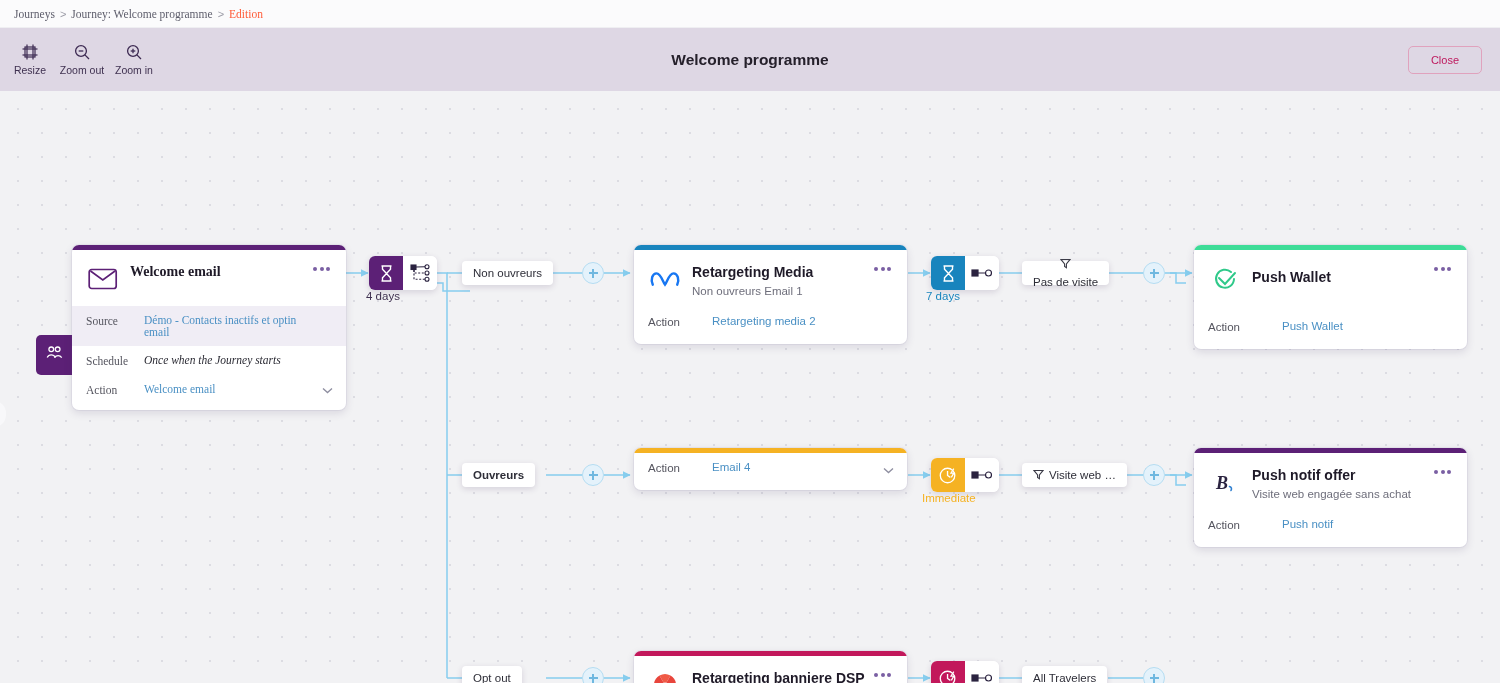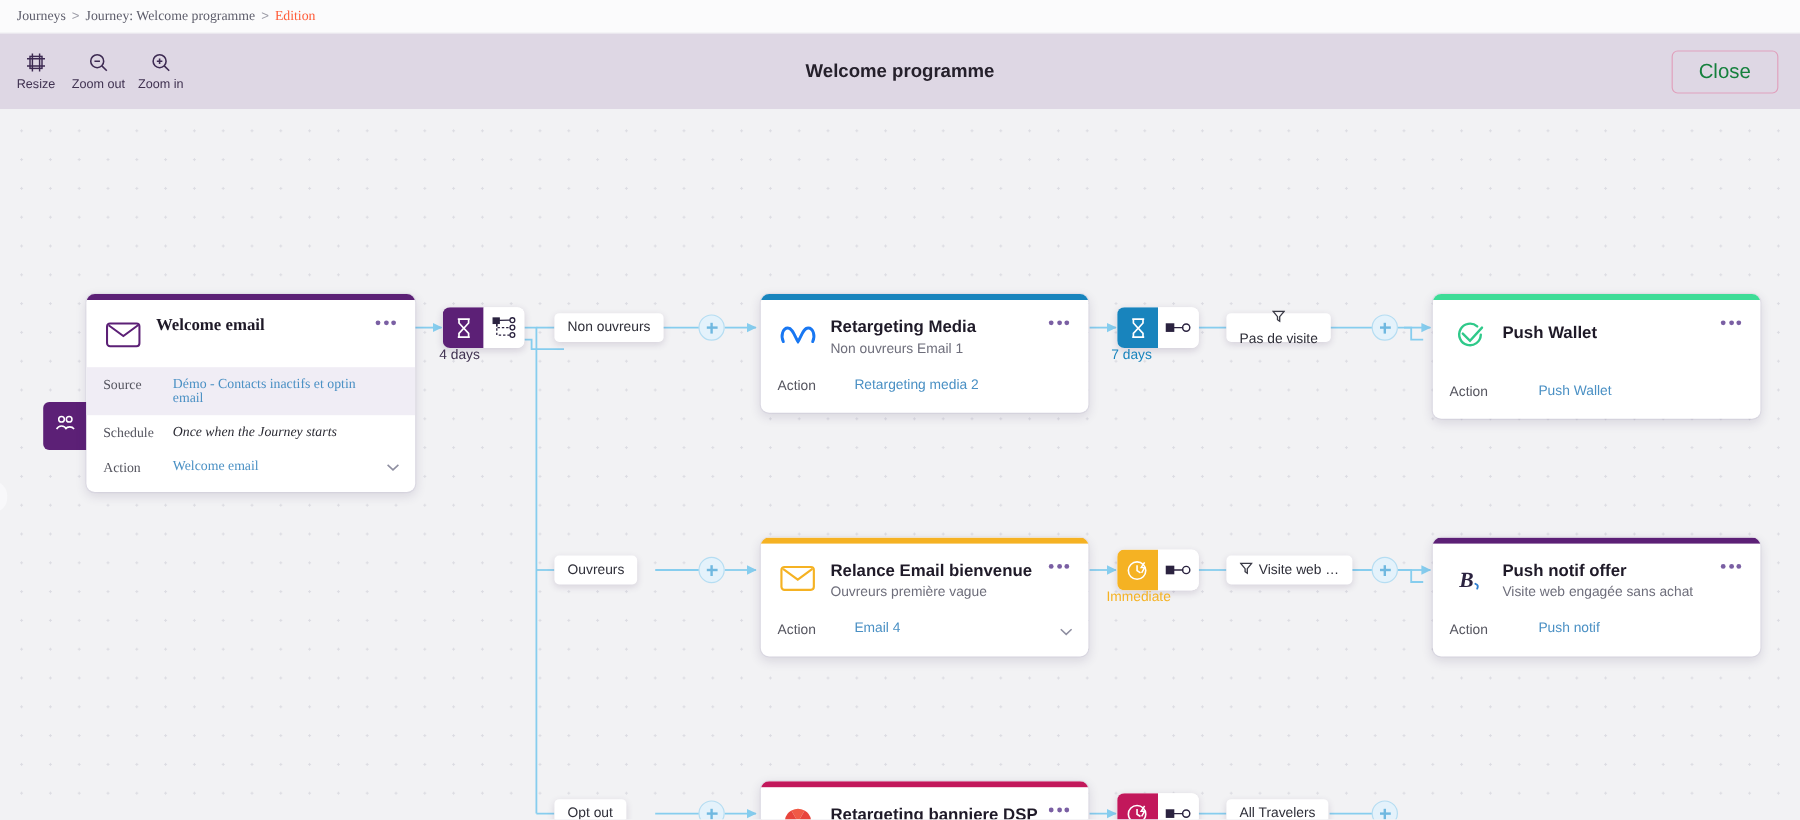--- a/index.html
+++ b/index.html
@@ -55,22 +55,22 @@
     color: #25202b;
     pointer-events: none;
   }
   .close-btn {
     position: absolute;
     right: 18px;
     padding: 7px 22px;
     border: 1px solid #e0a2bd;
     border-radius: 5px;
     background: #ded7e4;
-    color: #15803d;
-    font-size: 17px;
+    color: #be185d;
+    font-size: 11px;
     cursor: pointer;
     font-family: "Liberation Sans", sans-serif;
   }
 
   
   .canvas {
     position: relative;
     width: 1500px;
     height: 592px;
     background-color: #f2f2f4;
@@ -351,21 +351,21 @@
         <path d="M4 6 L4 9 L15 9" stroke-dasharray="2 1.6"></path>
         <path d="M4 6 L4 15.2 L15 15.2" stroke-dasharray="2 1.6"></path>
       </svg>
     </div>
   </div>
   <div class="wnode-label" style="left:366px; top:199px; color:#3f3150;">4 days</div>
 
   <div class="chip" style="left:462px; top:170px;">
     <span>Non ouvreurs</span>
   </div>
-  <div class="chip" style="left:462px; top:372px;">
+  <div class="chip" style="left:462px; top:372px;font-weight:bold;">
     <span>Ouvreurs</span>
   </div>
   <div class="chip" style="left:462px; top:575px;">
     <span>Opt out</span>
   </div>
 
   <div class="plus" style="left:582px; top:171px;"></div>
   <div class="plus" style="left:582px; top:373px;"></div>
   <div class="plus" style="left:582px; top:576px;"></div>
 
@@ -438,37 +438,20 @@
         </div>
     </div>
     <div class="row" style="padding-bottom:16px; padding-top:14px;">
       <span class="k" style="width:74px;flex:0 0 74px;">Action</span>
       <span class="v link">Push Wallet</span>
     </div>
   </div>
 
   <div class="card" style="left:634px; top:357px; width:273px;">
     <div class="accent" style="background:#f5b223;"></div>
-    <div class="card-head">
-      <div class="card-ico">
-        <svg width="30" height="24" viewBox="0 0 30 24" fill="none" stroke="#f5b223" stroke-width="1.8">
-          <rect x="1.2" y="2.5" width="27" height="19" rx="2.5"></rect>
-          <path d="M2.5 4 L14.8 13 L27 4"></path>
-        </svg>
-      </div>
-      <div class="card-titles">
-        <div class="card-title">Relance Email bienvenue</div>
-        <div class="card-sub">Ouvreurs première vague</div>
-      </div>
-      <div class="dots">
-          <i></i>
-          <i></i>
-          <i></i>
-        </div>
-    </div>
     <div class="row" style="padding-bottom:16px;">
       <span class="k" style="width:64px;flex:0 0 64px;">Action</span>
       <span class="v link">Email 4</span>
       <span class="chev" style="top:11px;">
         <svg width="11" height="7" viewBox="0 0 11 7" fill="none" stroke="#8e8ea0" stroke-width="1.3">
             <path d="M1 1.4 L5.5 5.6 L10 1.4"></path>
           </svg>
       </span>
     </div>
   </div>

